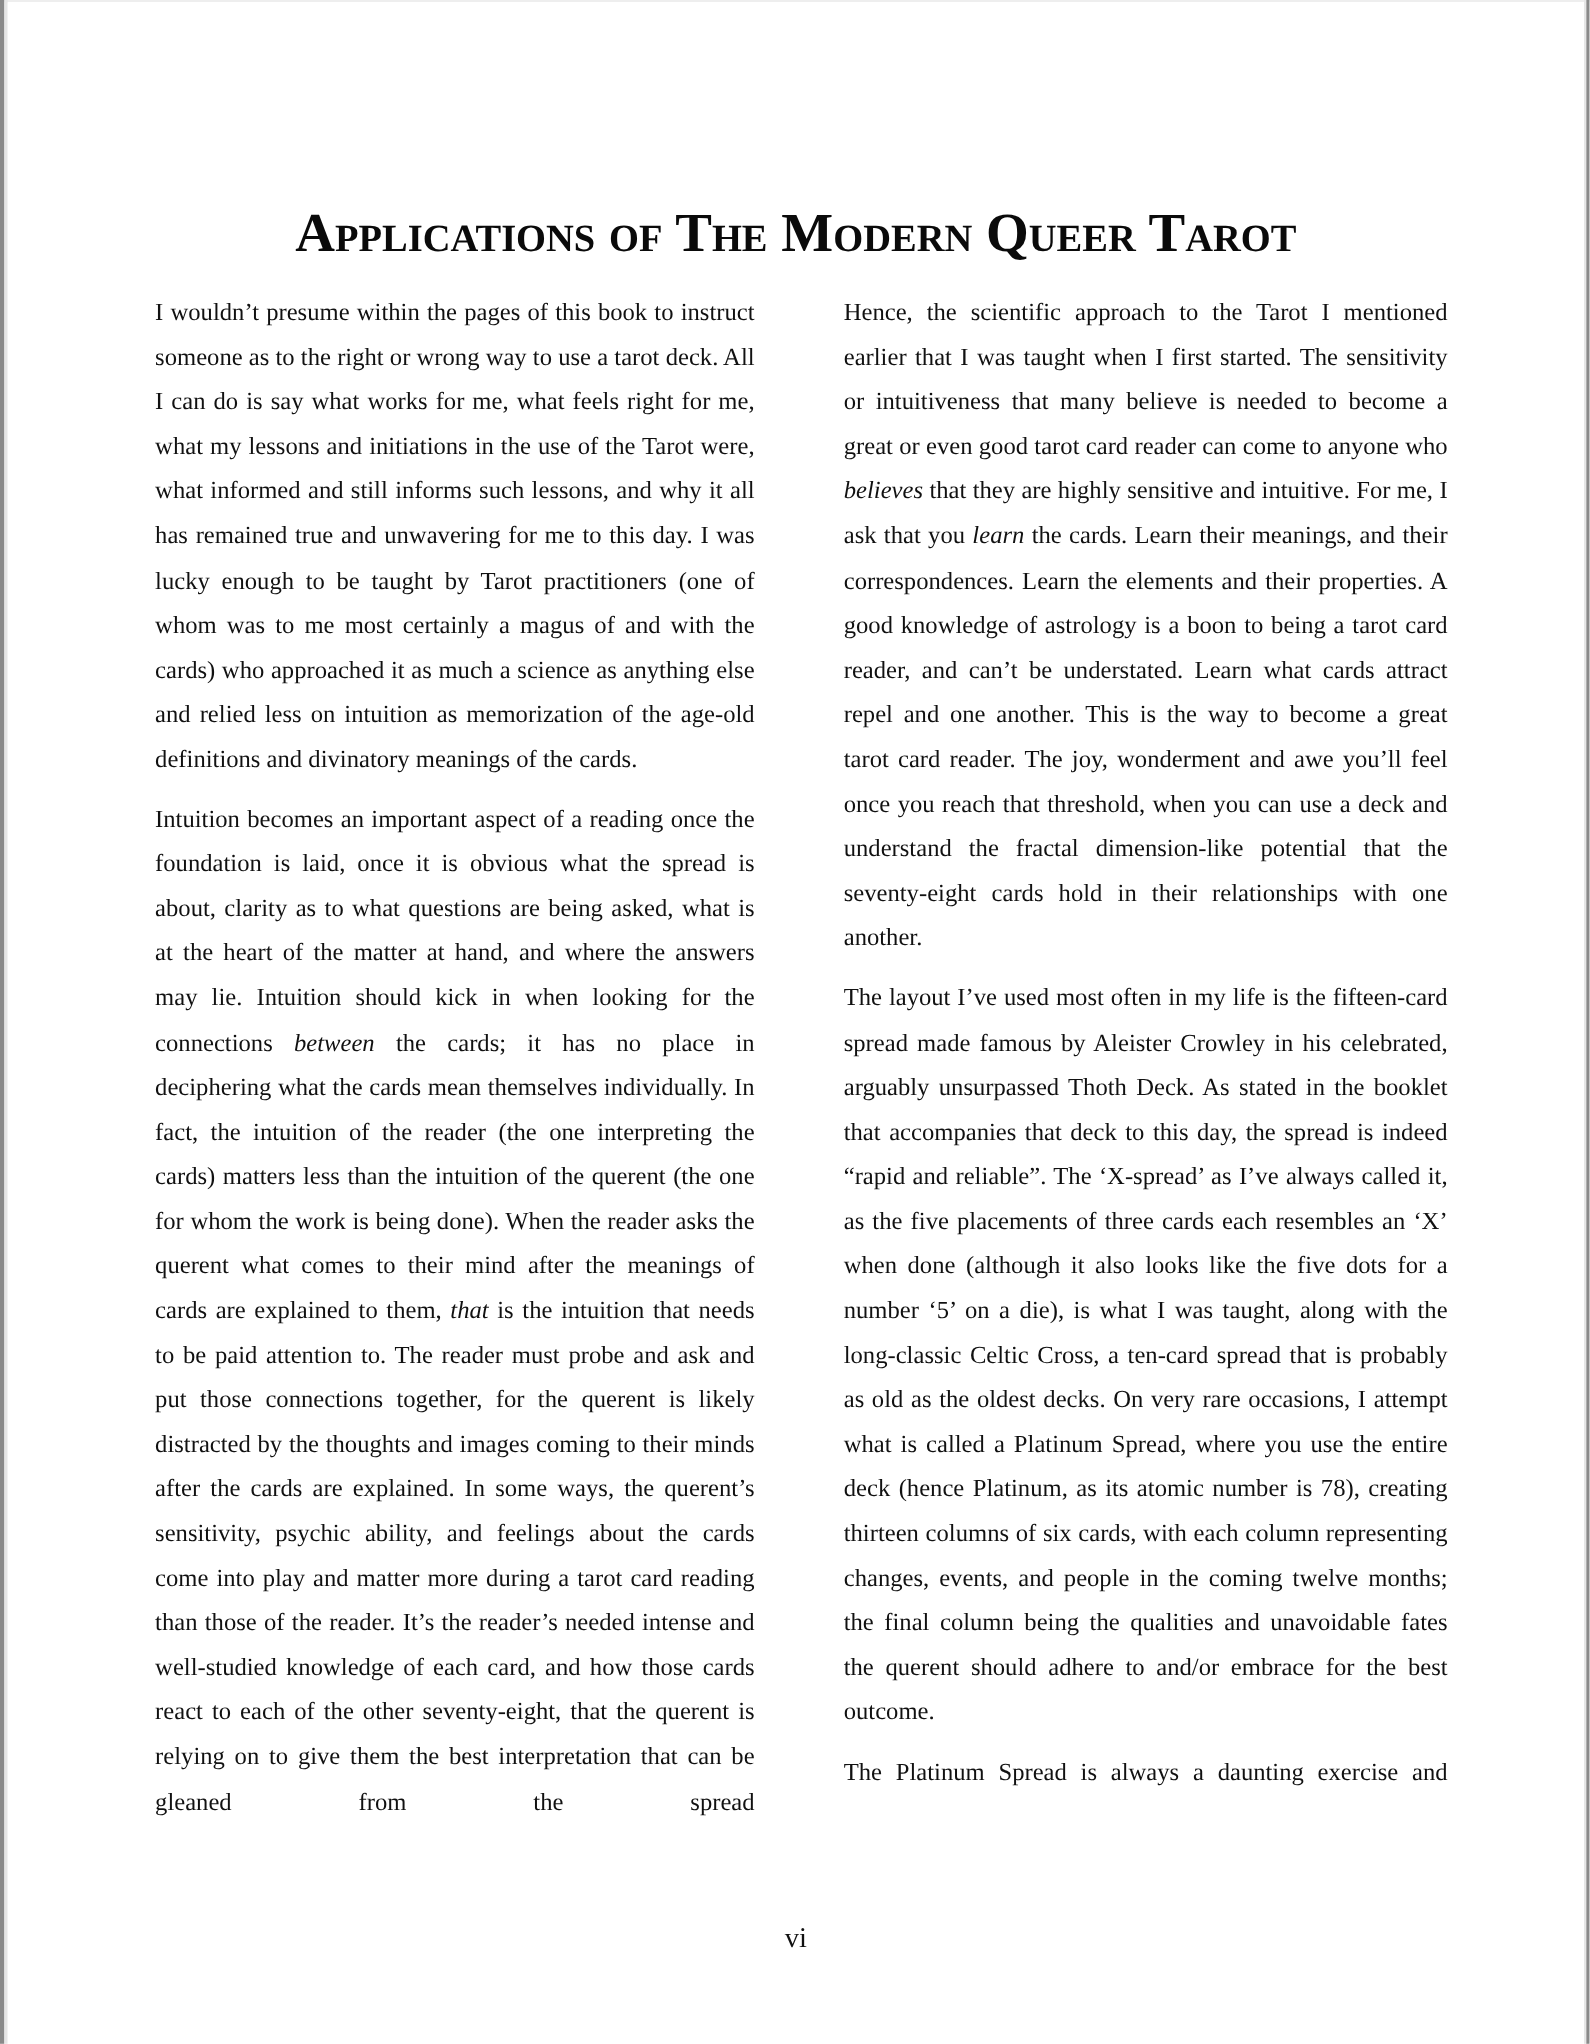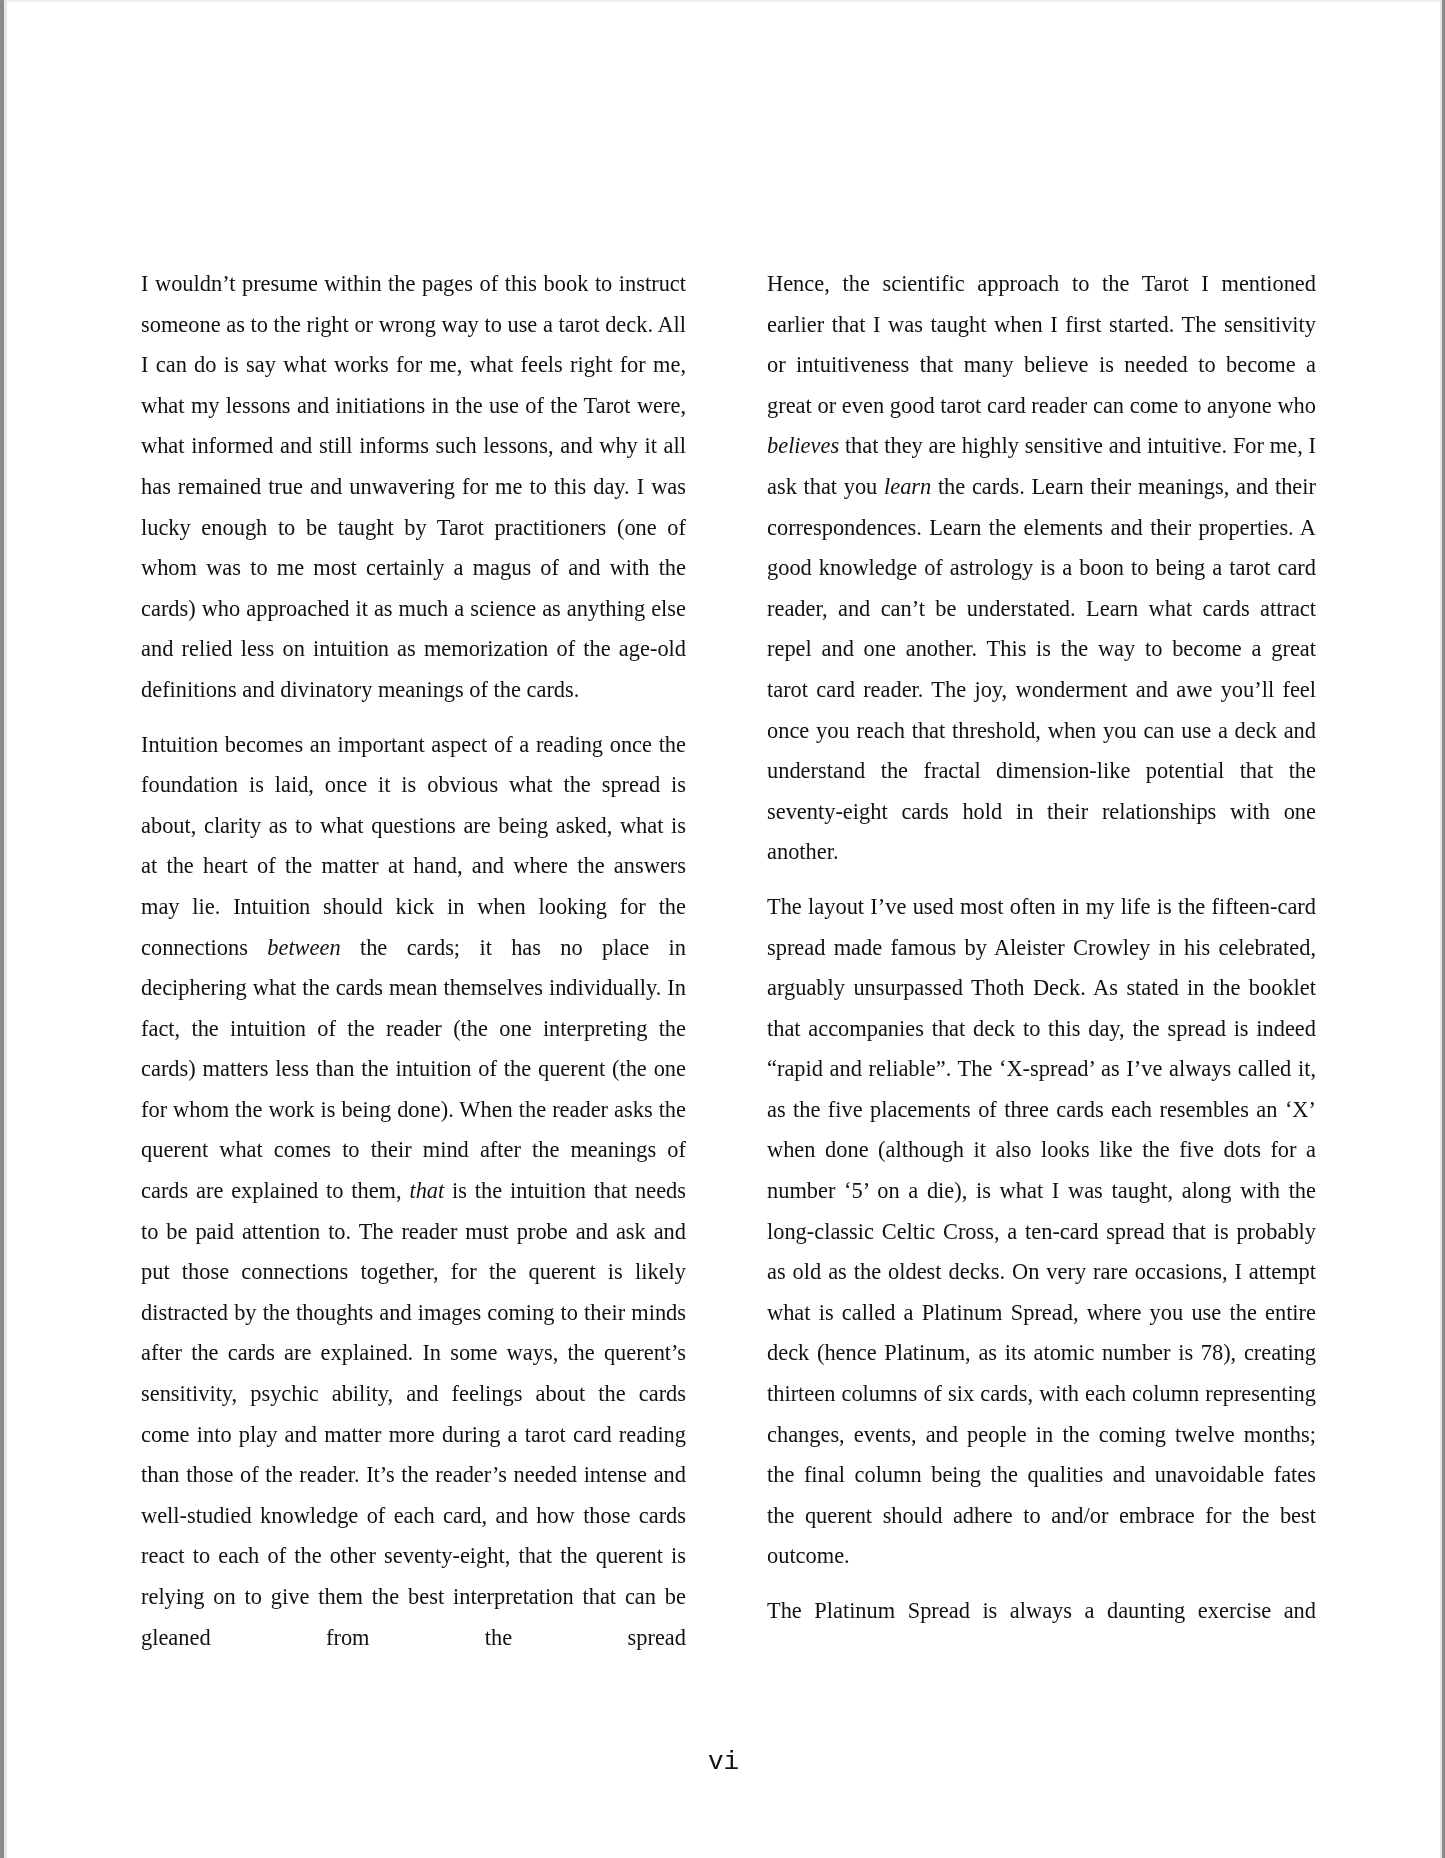--- a/index.html
+++ b/index.html
@@ -69,33 +69,33 @@
       text-align-last: justify;
     }
     em { font-style: italic; font-family: Liberation Serif, serif; }
     .page-number {
       position: absolute;
       left: 0; right: 0;
       top: 1745px;
       text-align: center;
       font-size: 26px;
       color: #111111;
-      font-family: Liberation Mono, monospace;
     }
   </style>
 </head>
 <body>
 
 <div class="edge-top"></div>
 <div class="edge-left"></div>
 <div class="edge-left-inner"></div>
 <div class="edge-right"></div>
 <div class="edge-right-inner"></div>
 
 <div class="page">
+  <h1 class="title">Applications of The Modern Queer Tarot</h1>
 
   <div class="col col-left">
     <p>I wouldn’t presume within the pages of this book to instruct someone as to the right or wrong way to use a tarot deck. All I can do is say what works for me, what feels right for me, what my lessons and initiations in the use of the Tarot were, what informed and still informs such lessons, and why it all has remained true and unwavering for me to this day. I was lucky enough to be taught by Tarot practitioners (one of whom was to me most certainly a magus of and with the cards) who approached it as much a science as anything else and relied less on intuition as memorization of the age-old definitions and divinatory meanings of the cards.</p>
     <p class="last-line-justify"><span>Intuition becomes an important aspect of a reading once the foundation is laid, once it is obvious what the spread is about, clarity as to what questions are being asked, what is at the heart of the matter at hand, and where the answers may lie. Intuition should kick in when looking for the connections </span><em>between</em><span> the cards; it has no place in deciphering what the cards mean themselves individually. In fact, the intuition of the reader (the one interpreting the cards) matters less than the intuition of the querent (the one for whom the work is being done). When the reader asks the querent what comes to their mind after the meanings of cards are explained to them, </span><em>that</em><span> is the intuition that needs to be paid attention to. The reader must probe and ask and put those connections together, for the querent is likely distracted by the thoughts and images coming to their minds after the cards are explained. In some ways, the querent’s sensitivity, psychic ability, and feelings about the cards come into play and matter more during a tarot card reading than those of the reader. It’s the reader’s needed intense and well-studied knowledge of each card, and how those cards react to each of the other seventy-eight, that the querent is relying on to give them the best interpretation that can be gleaned from the spread</span></p>
   </div>
 
   <div class="col col-right">
     <p><span>Hence, the scientific approach to the Tarot I mentioned earlier that I was taught when I first started. The sensitivity or intuitiveness that many believe is needed to become a great or even good tarot card reader can come to anyone who </span><em>believes</em><span> that they are highly sensitive and intuitive. For me, I ask that you </span><em>learn</em><span> the cards. Learn their meanings, and their correspondences. Learn the elements and their properties. A good knowledge of astrology is a boon to being a tarot card reader, and can’t be understated. Learn what cards attract repel and one another. This is the way to become a great tarot card reader. The joy, wonderment and awe you’ll feel once you reach that threshold, when you can use a deck and understand the fractal dimension-like potential that the seventy-eight cards hold in their relationships with one another.</span></p>
     <p>The layout I’ve used most often in my life is the fifteen-card spread made famous by Aleister Crowley in his celebrated, arguably unsurpassed Thoth Deck. As stated in the booklet that accompanies that deck to this day, the spread is indeed “rapid and reliable”. The ‘X-spread’ as I’ve always called it, as the five placements of three cards each resembles an ‘X’ when done (although it also looks like the five dots for a number ‘5’ on a die), is what I was taught, along with the long-classic Celtic Cross, a ten-card spread that is probably as old as the oldest decks. On very rare occasions, I attempt what is called a Platinum Spread, where you use the entire deck (hence Platinum, as its atomic number is 78), creating thirteen columns of six cards, with each column representing changes, events, and people in the coming twelve months; the final column being the qualities and unavoidable fates the querent should adhere to and/or embrace for the best outcome.</p>
     <p class="last-line-justify">The Platinum Spread is always a daunting exercise and</p>

